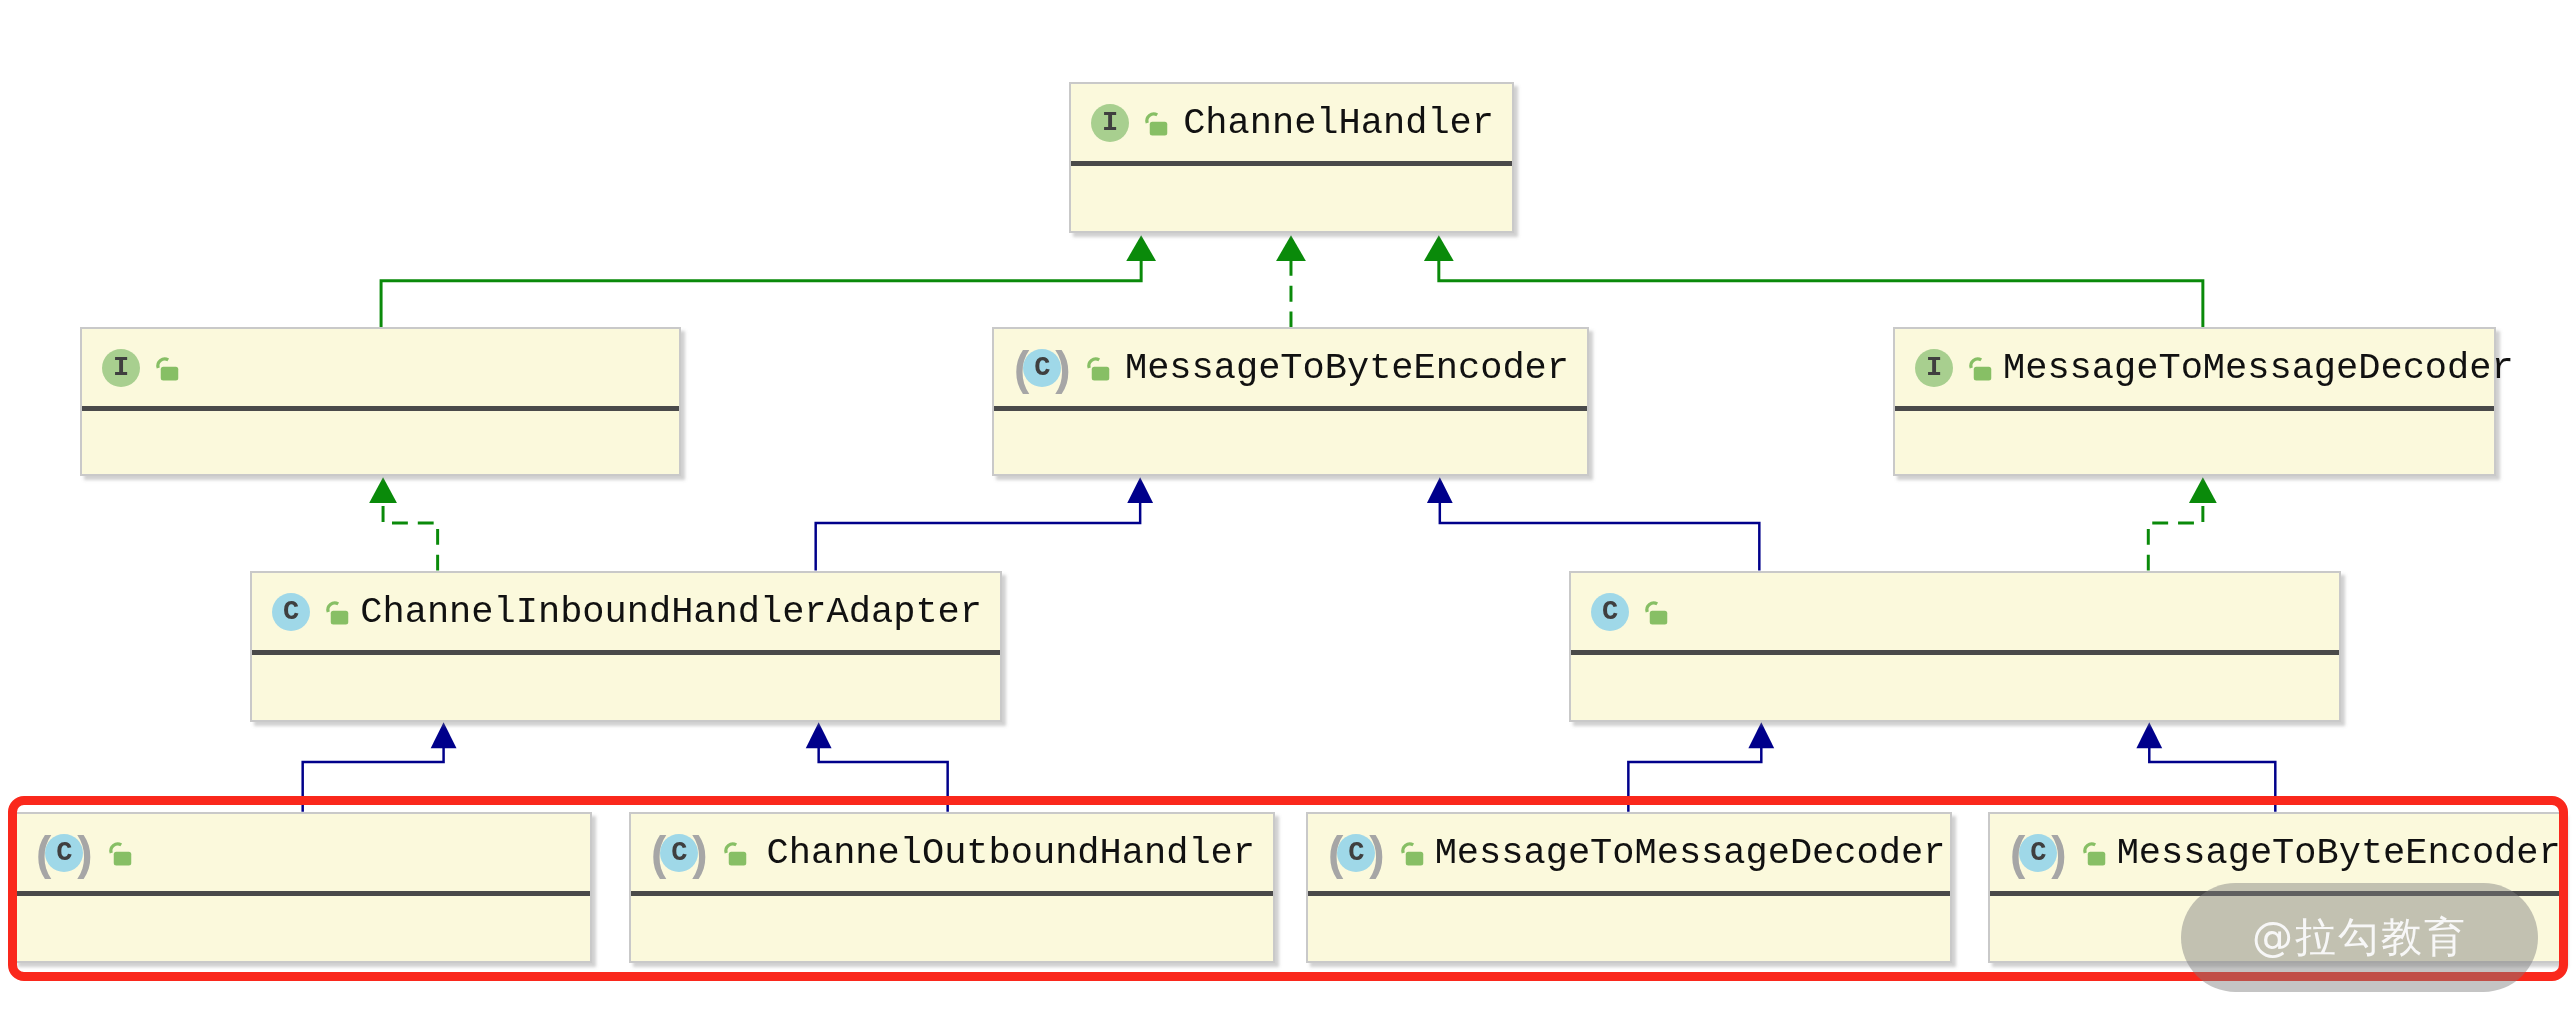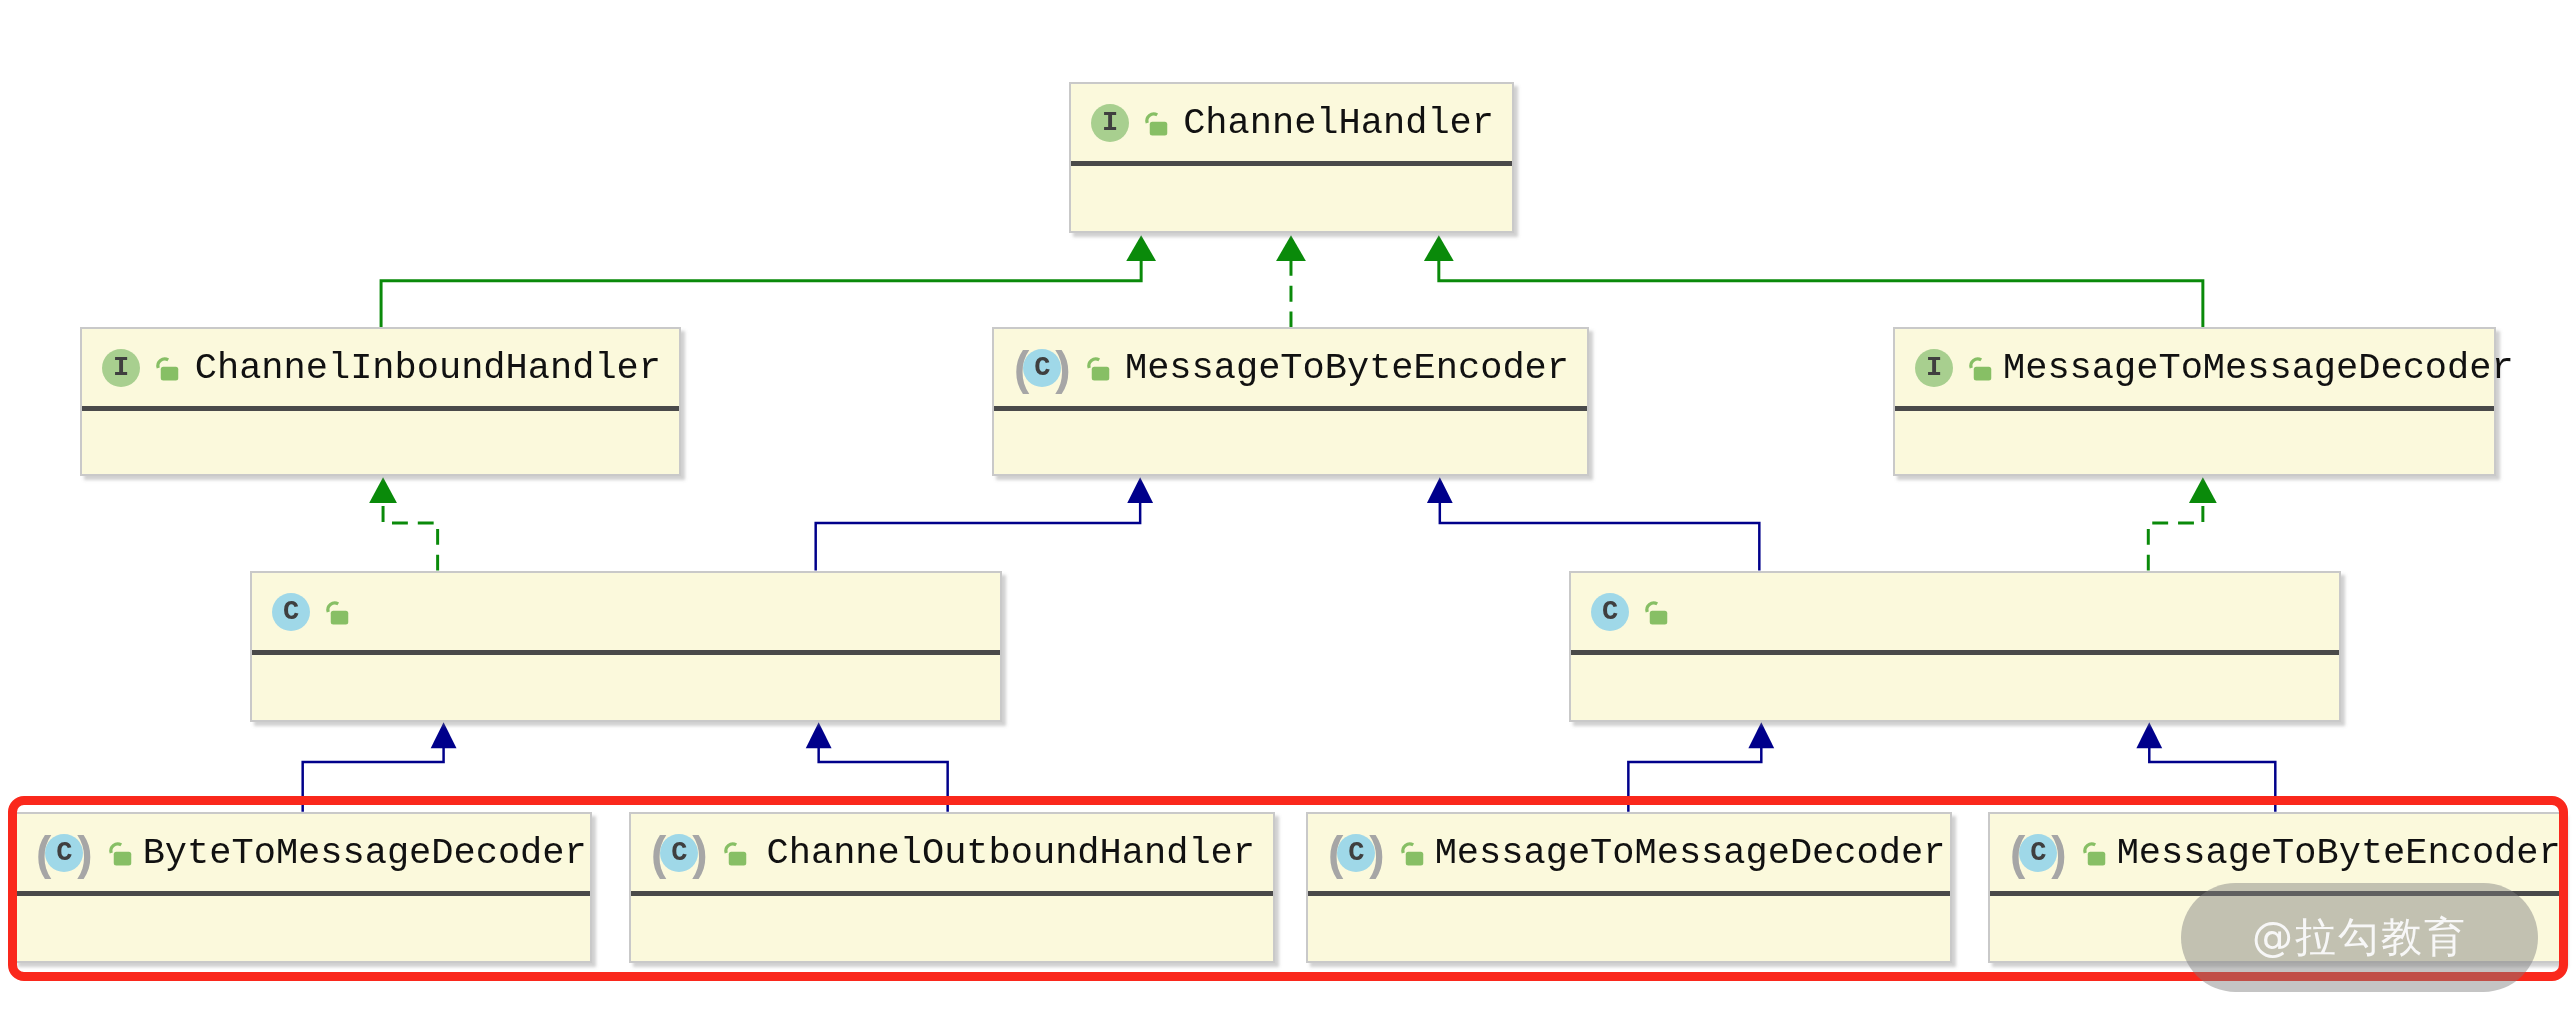--- a/index.html
+++ b/index.html
@@ -158,21 +158,20 @@
 
   <div class="cbox" style="left:80px;top:327px;width:601px;height:149px;">
     <div class="hdr">
       <span class="circ-wrap">
           <span class="circ iface">I</span>
         </span>
       <svg class="lock" width="30" height="30" viewBox="0 0 24 24">
           <path d="M5 12 a5.5 5.5 0 0 1 8 -6.5" fill="none" stroke="#87bf65" stroke-width="2.6"></path>
           <rect x="7" y="11" width="14" height="11" rx="2" fill="#87bf65"></rect>
         </svg>
-      <span class="cname">ChannelInboundHandler</span>
     </div>
     <div class="sep"></div>
     <div class="cbody"></div>
   </div>
 
   <div class="cbox" style="left:992px;top:327px;width:597px;height:149px;">
     <div class="hdr">
       <span class="circ-wrap abstract-wrap">
           <span class="circ cls">C</span>
         </span>
@@ -203,20 +202,21 @@
 
   <div class="cbox" style="left:250px;top:571px;width:752px;height:151px;">
     <div class="hdr">
       <span class="circ-wrap">
           <span class="circ cls">C</span>
         </span>
       <svg class="lock" width="30" height="30" viewBox="0 0 24 24">
           <path d="M5 12 a5.5 5.5 0 0 1 8 -6.5" fill="none" stroke="#87bf65" stroke-width="2.6"></path>
           <rect x="7" y="11" width="14" height="11" rx="2" fill="#87bf65"></rect>
         </svg>
+      <span class="cname">ChannelInboundHandlerAdapter</span>
     </div>
     <div class="sep"></div>
     <div class="cbody"></div>
   </div>
 
   <div class="cbox" style="left:1569px;top:571px;width:772px;height:151px;">
     <div class="hdr">
       <span class="circ-wrap">
           <span class="circ cls">C</span>
         </span>
@@ -231,21 +231,20 @@
 
   <div class="cbox" style="left:14px;top:812px;width:578px;height:151px;">
     <div class="hdr">
       <span class="circ-wrap abstract-wrap">
           <span class="circ cls">C</span>
         </span>
       <svg class="lock" width="30" height="30" viewBox="0 0 24 24">
           <path d="M5 12 a5.5 5.5 0 0 1 8 -6.5" fill="none" stroke="#87bf65" stroke-width="2.6"></path>
           <rect x="7" y="11" width="14" height="11" rx="2" fill="#87bf65"></rect>
         </svg>
-      <span class="cname">ByteToMessageDecoder</span>
     </div>
     <div class="sep"></div>
     <div class="cbody"></div>
   </div>
 
   <div class="cbox" style="left:629px;top:812px;width:646px;height:151px;">
     <div class="hdr">
       <span class="circ-wrap abstract-wrap">
           <span class="circ cls">C</span>
         </span>

